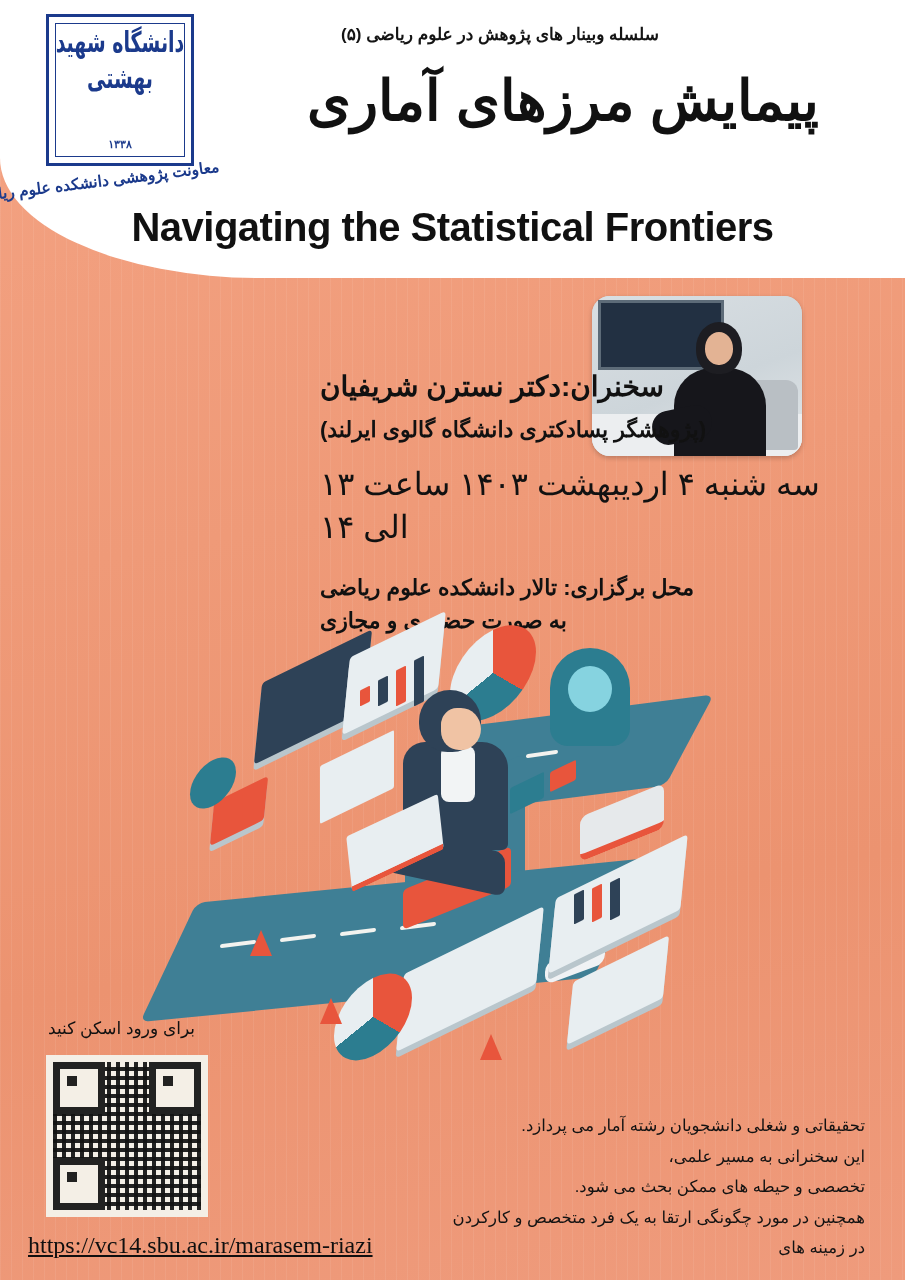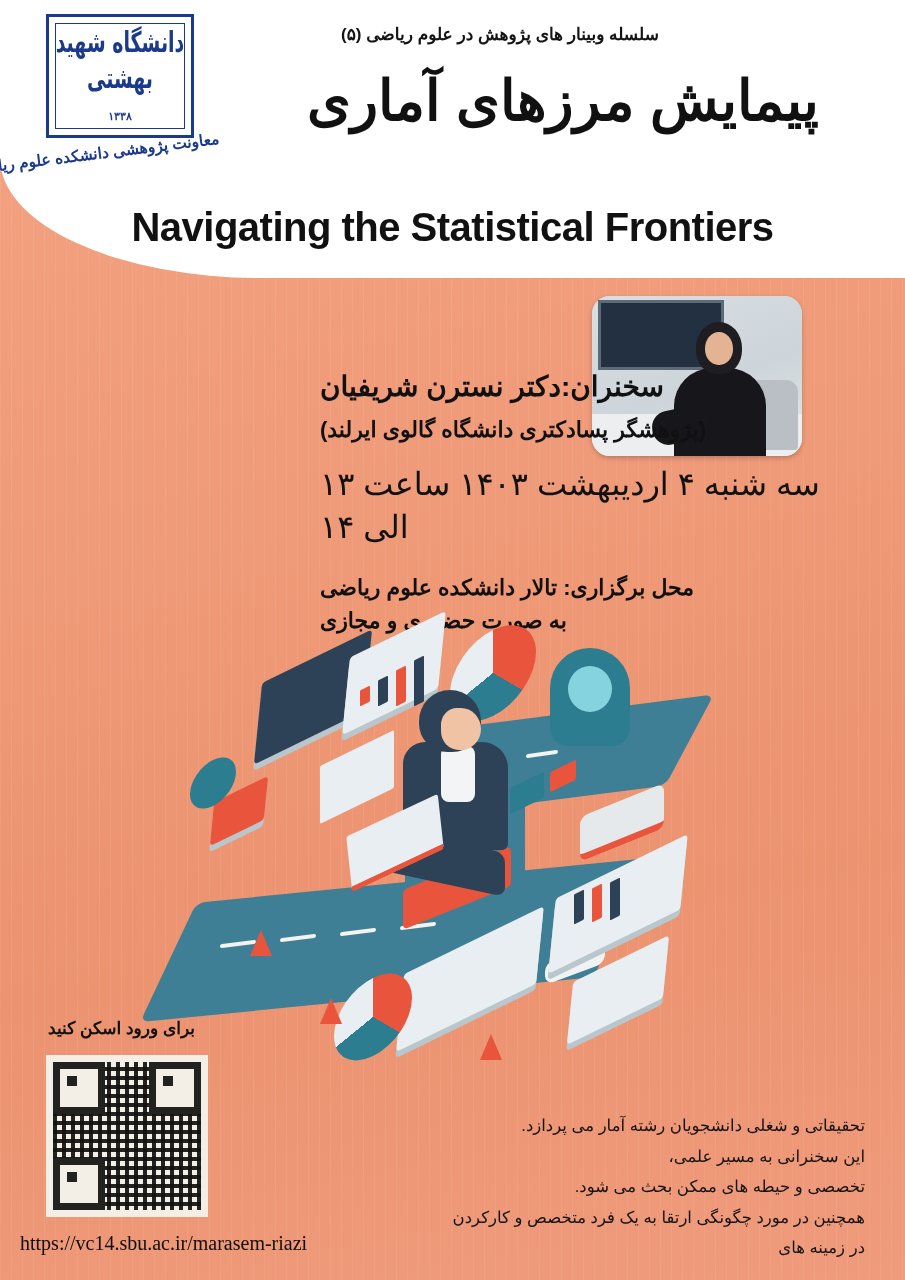--- a/index.html
+++ b/index.html
@@ -46,21 +46,21 @@
   .logo-wrap {
     position: absolute;
     top: 14px;
     left: 20px;
     width: 200px;
     height: 185px;
     text-align: center;
   }
   .logo-box {
     width: 148px;
-    height: 124px;
+    height: 152px;
     margin: 0 auto;
     border: 3px solid #1b3a8c;
     box-sizing: border-box;
     position: relative;
     background: #fff;
   }
   .logo-box:before {
     content: "";
     position: absolute;
     left: 6px; top: 6px; right: 6px; bottom: 6px;
@@ -374,21 +374,21 @@
     transform: skewY(-26deg);
     border-radius: 2px;
   }
 
   
   .qr-label {
     position: absolute;
     left: 48px;
     top: 1018px;
     font-size: 17px;
-    font-weight: bold;
+    font-weight: normal;
     color: #111;
     direction: rtl;
   }
   .qr-box {
     position: absolute;
     left: 46px;
     top: 1055px;
     width: 162px;
     height: 162px;
     background: #f4efe6;
@@ -418,26 +418,27 @@
     left: 7px; top: 7px;
     width: 10px; height: 10px;
     background: #111;
   }
   .qr-eye.tl { left: 0; top: 0; }
   .qr-eye.tr { right: 0; top: 0; }
   .qr-eye.bl { left: 0; bottom: 0; }
 
   .url {
     position: absolute;
-    left: 20px;
+    left: 28px;
     top: 1232px;
     font-family: "Liberation Serif", serif;
-    font-size: 20px;
+    font-size: 24px;
     color: #0f0f0f;
     direction: ltr;
+    text-decoration: underline;
   }
 
   .abstract {
     position: absolute;
     right: 40px;
     top: 1110px;
     width: 420px;
     text-align: right;
     direction: rtl;
     font-size: 16.5px;

